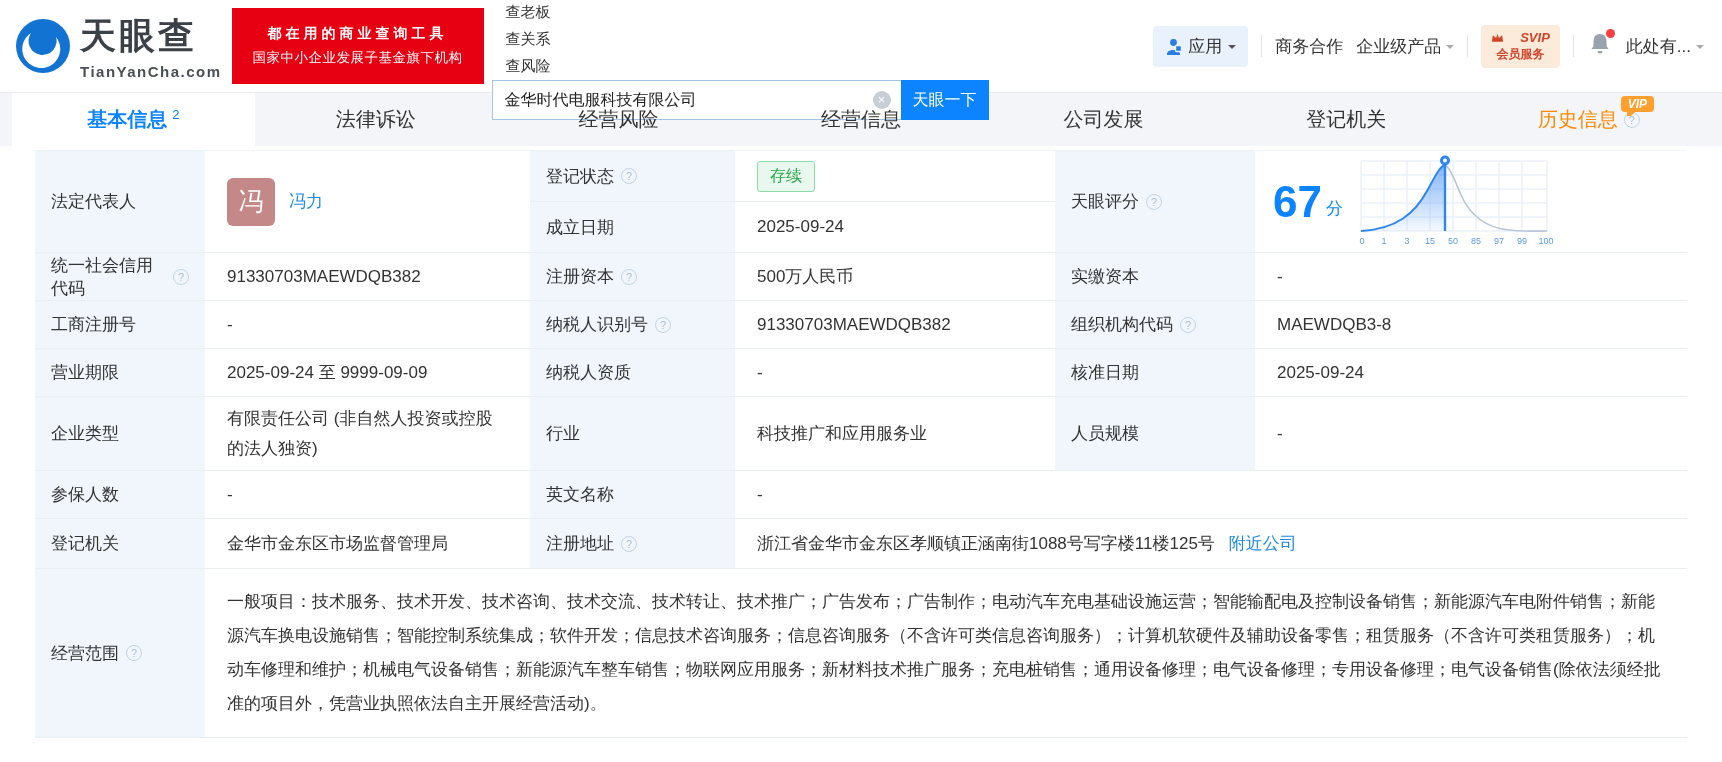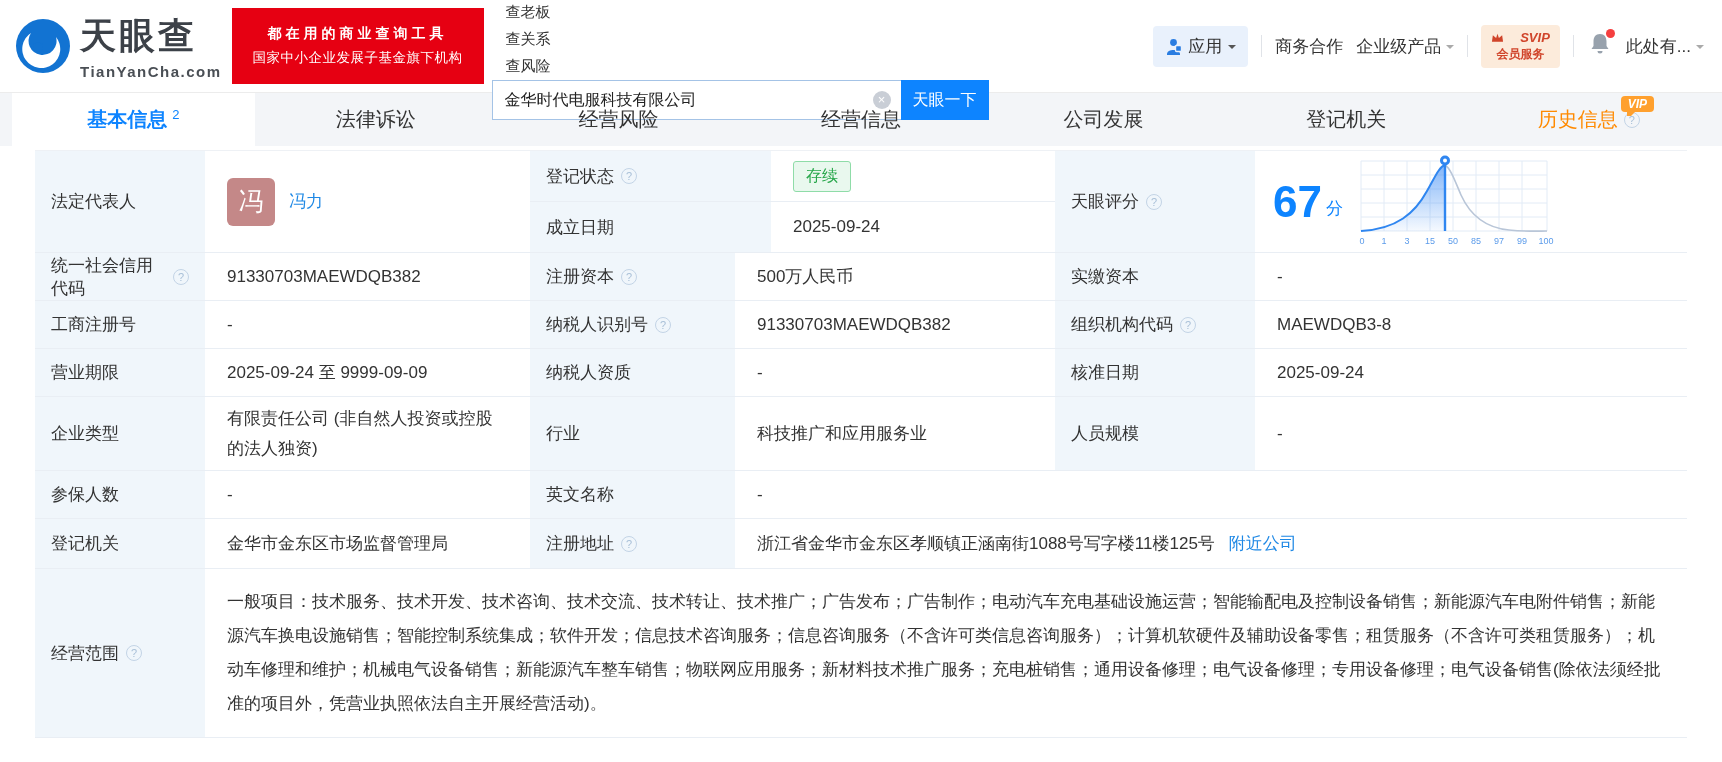--- a/index.html
+++ b/index.html
@@ -57,21 +57,21 @@
   .w-l3 { width:200px; } .w-v3 { flex:1; }
   .q { width:16px; height:16px; min-width:16px; border:1px solid #c3d4e6; border-radius:50%; color:#a9c0d8; font-size:11px; line-height:14px; text-align:center; display:inline-block; cursor:pointer; }
   .q::before { content:"?"; }
   .link { color:#1e88e5; cursor:pointer; text-decoration:none; }
 
   .row1 { height:102px; }
   .avatar { width:48px; height:48px; border-radius:6px; background:#c48888; color:#fff; font-size:25px; display:flex; align-items:center; justify-content:center; margin-right:14px; }
   .midcol { width:525px; display:flex; flex-direction:column; }
   .subrow { display:flex; flex:1; }
   .subrow + .subrow { border-top:1px solid #e9eef4; }
-  .subrow .lcell { width:241px; }
+  .subrow .lcell { width:205px; }
   .subrow .vcell { flex:1; }
   .status-badge { background:#e9f8ee; border:1px solid #8fdca8; color:#28a74b; font-size:16px; padding:4px 12px; border-radius:3px; }
 
   .score-cell { padding:0 10px 0 18px; }
   .score-num { font-size:44px; font-weight:bold; color:#0d84ff; line-height:1; }
   .score-unit { font-size:17px; color:#0d84ff; margin:14px 0 0 4px; }
   .score-chart { margin-left:14px; }
 
   .row-std { height:48px; }
   .row-tall { height:74px; }

